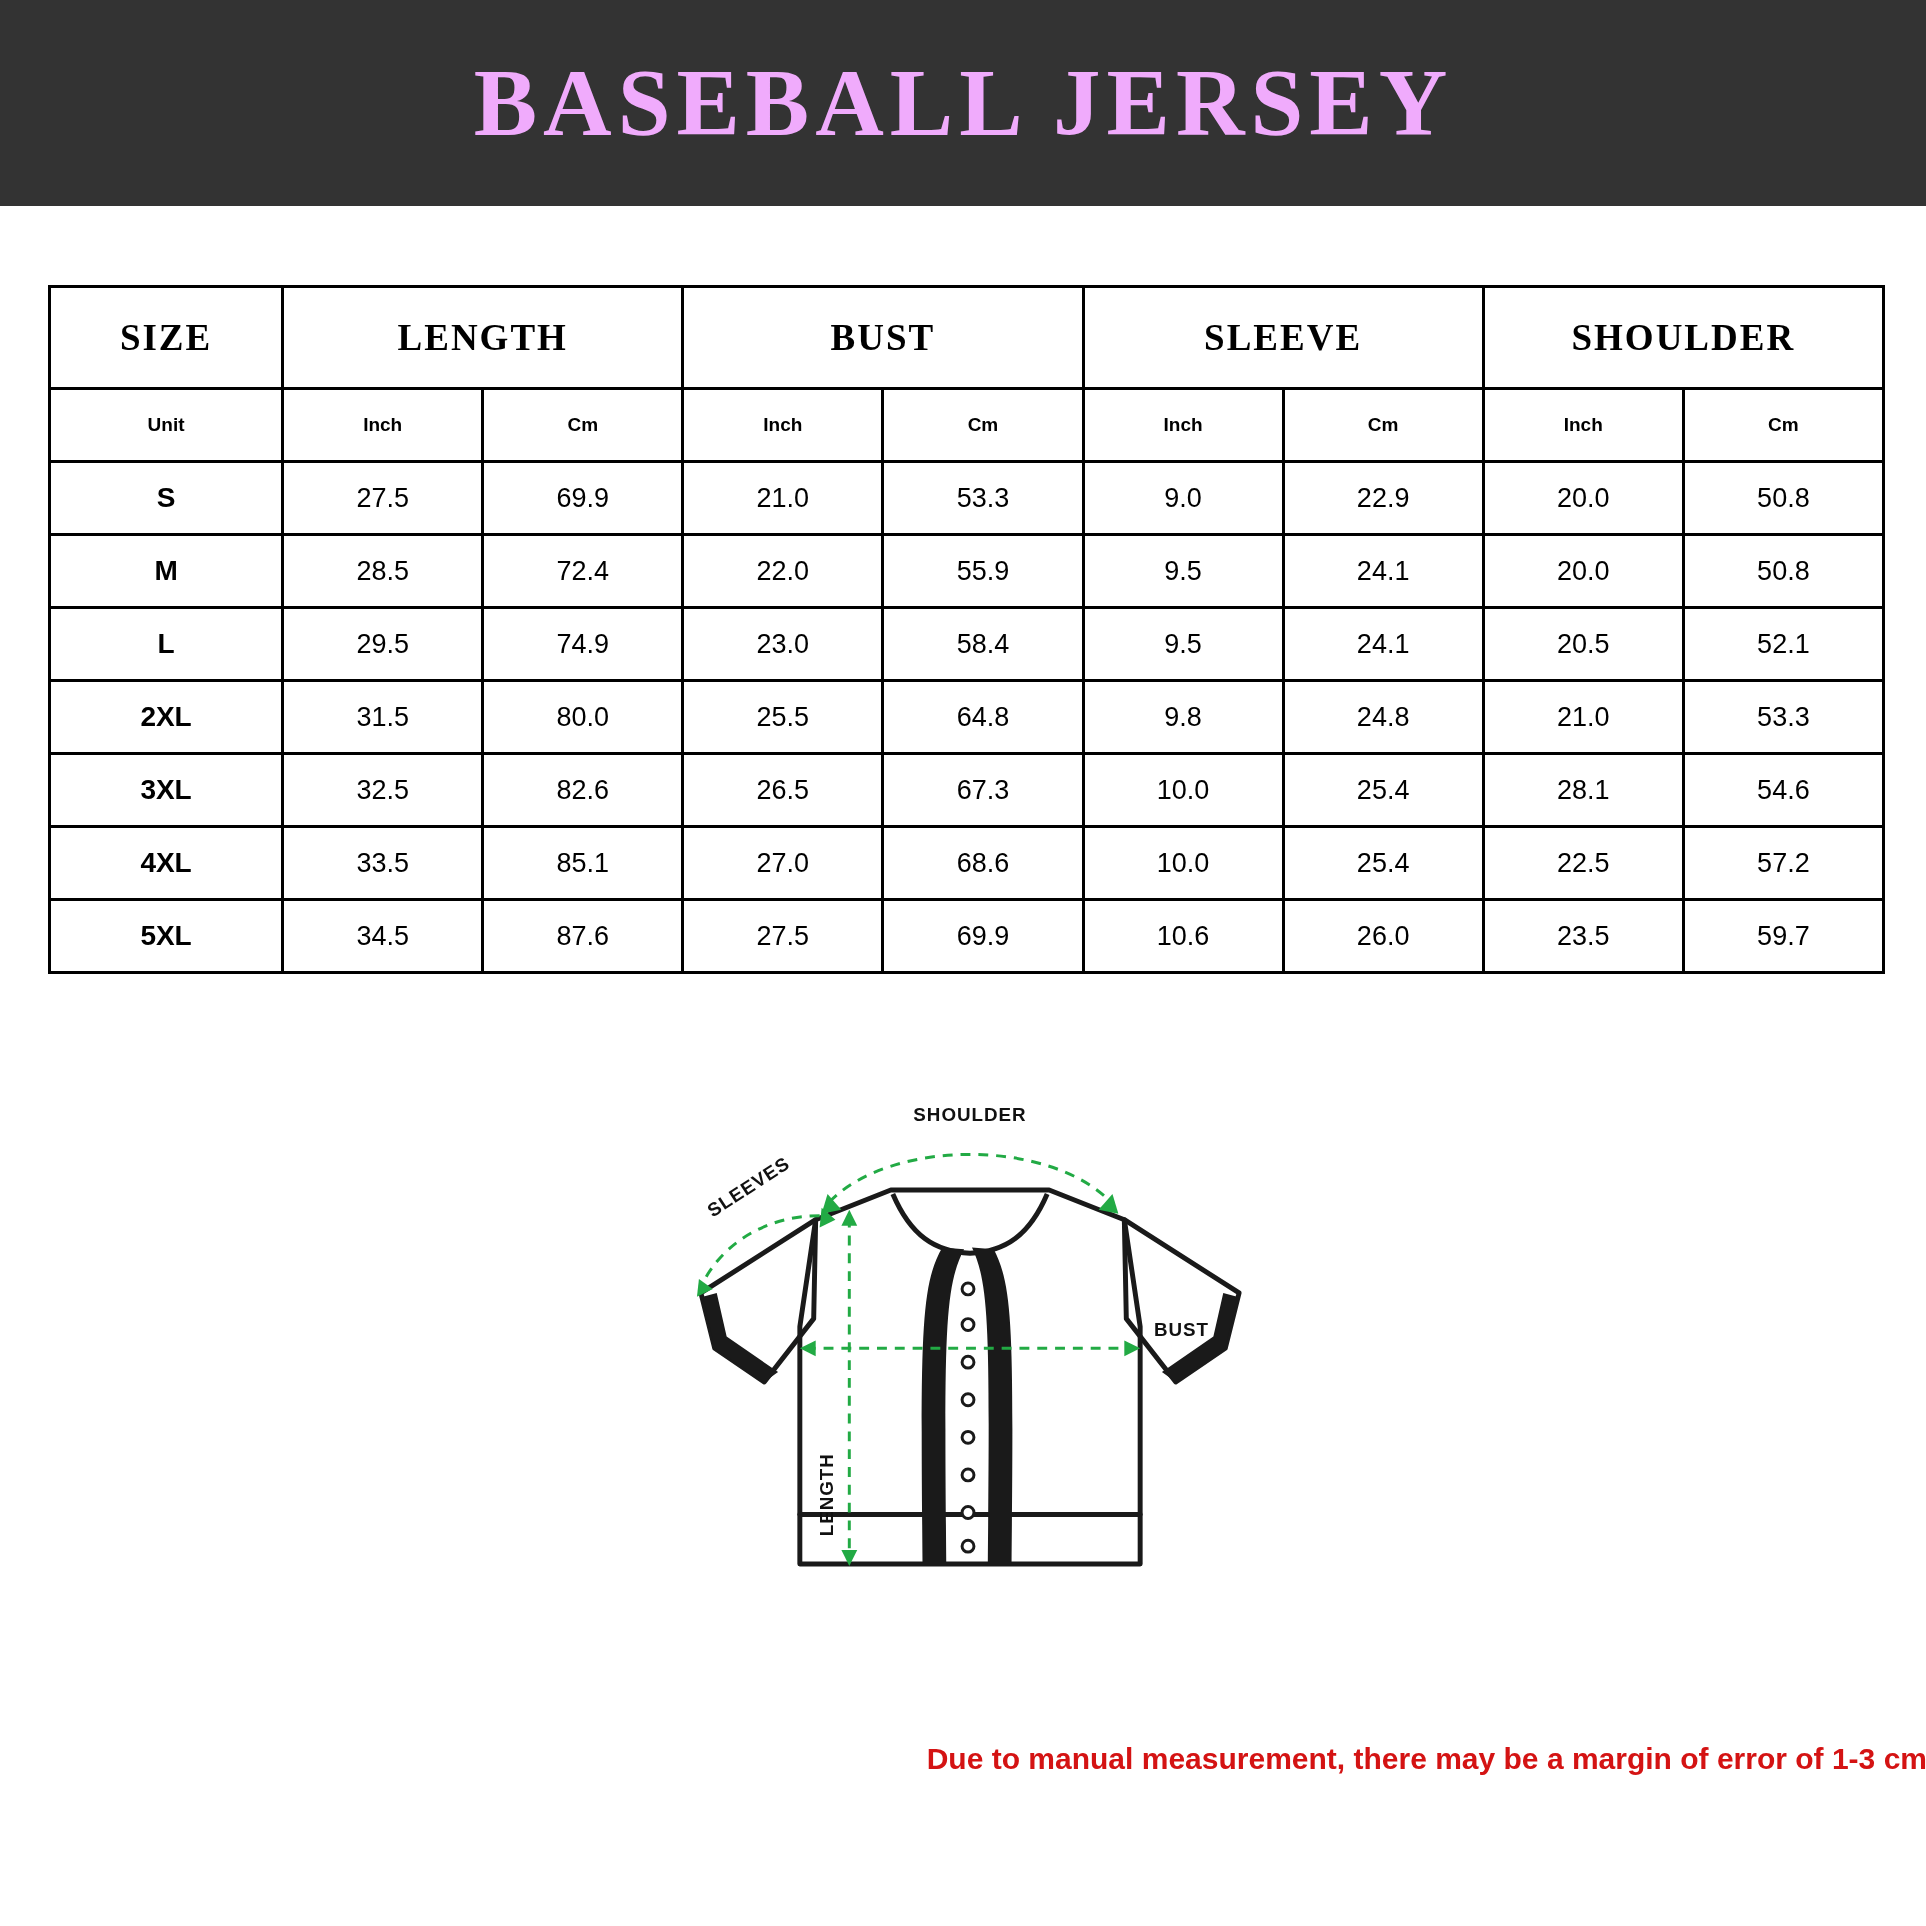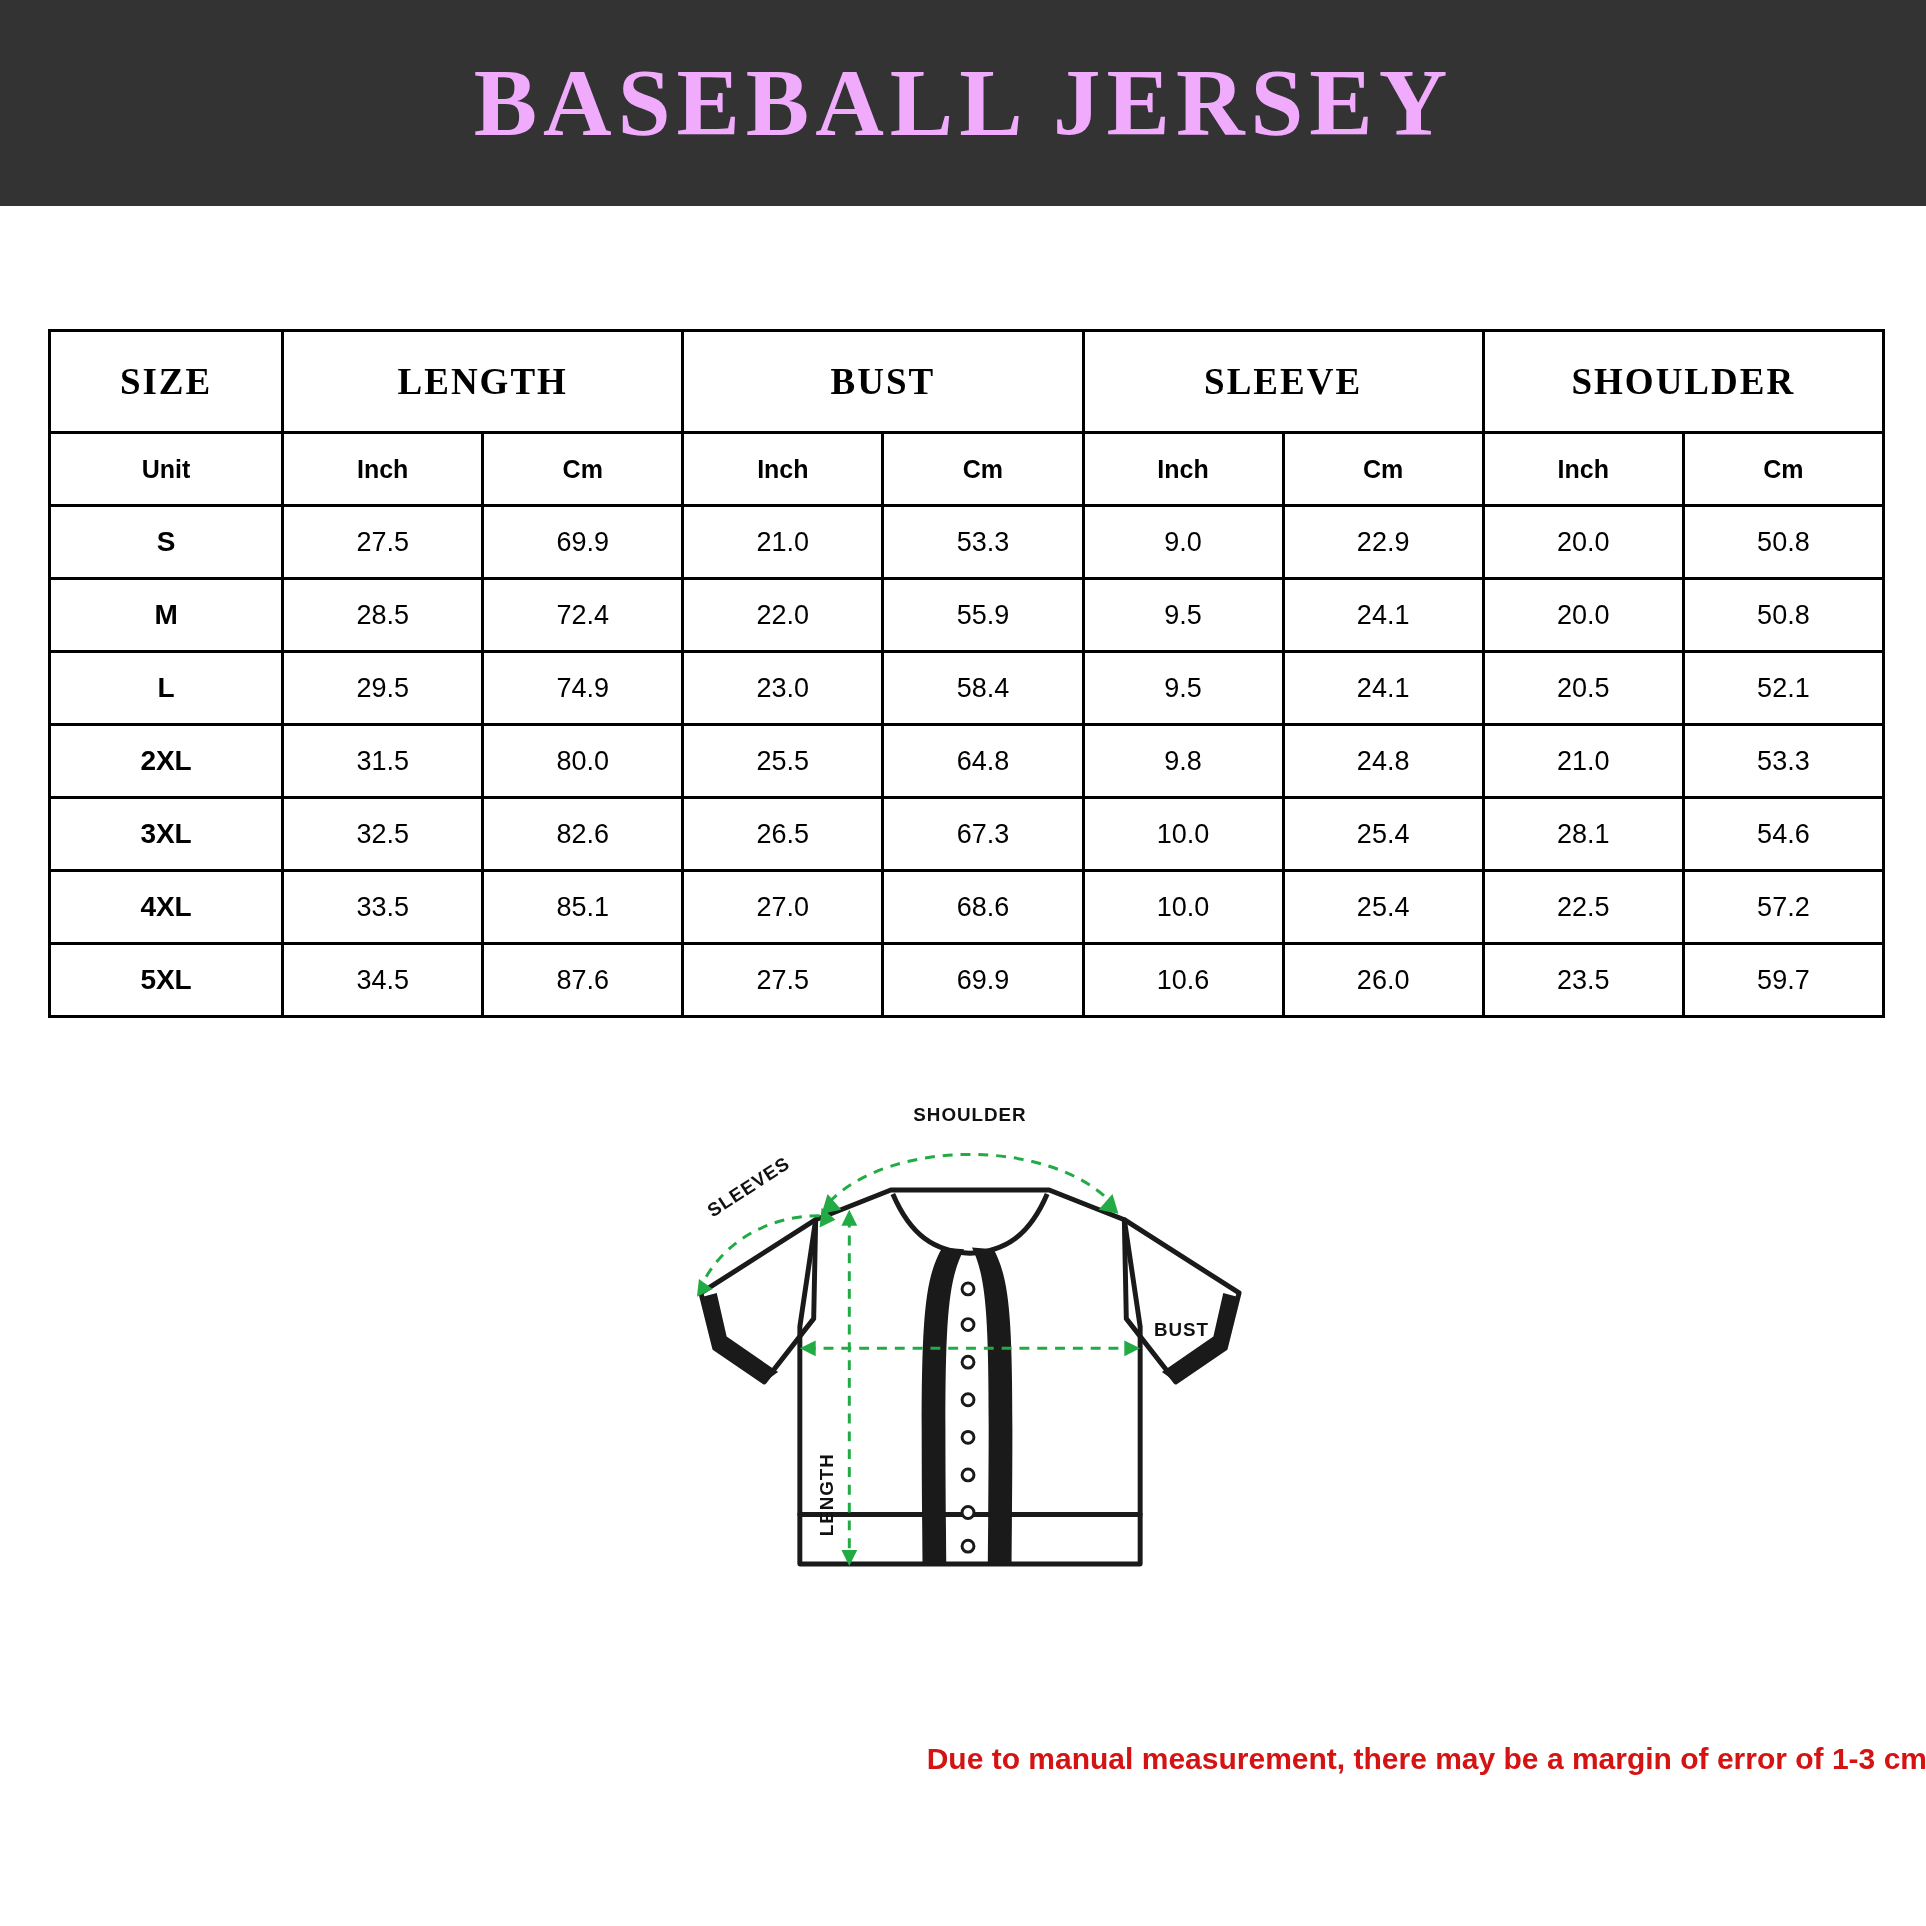--- a/index.html
+++ b/index.html
@@ -39,21 +39,20 @@
     letter-spacing: 6px;
     line-height: 1;
     white-space: nowrap;
   }
   
   .table-wrap {
     position: absolute;
     left: 48px;
     top: 285px;
     width: 1837px;
-    margin-top: 44px;
   }
   table.size-table {
     border-collapse: collapse;
     width: 100%;
     table-layout: fixed;
   }
   table.size-table td,
   table.size-table th {
     border: 3px solid #000000;
     text-align: center;
@@ -66,21 +65,21 @@
     font-weight: bold;
     font-size: 37px;
     letter-spacing: 2px;
     height: 99px;
     padding: 0;
   }
   
   tr.unit-row td {
     font-family: "Liberation Sans", sans-serif;
     font-weight: bold;
-    font-size: 25px;
+    font-size: 19px;
     height: 70px;
     padding: 0;
   }
   
   tr.data-row td {
     font-family: "Liberation Sans", sans-serif;
     font-size: 27px;
     height: 70px;
     padding: 0;
   }

